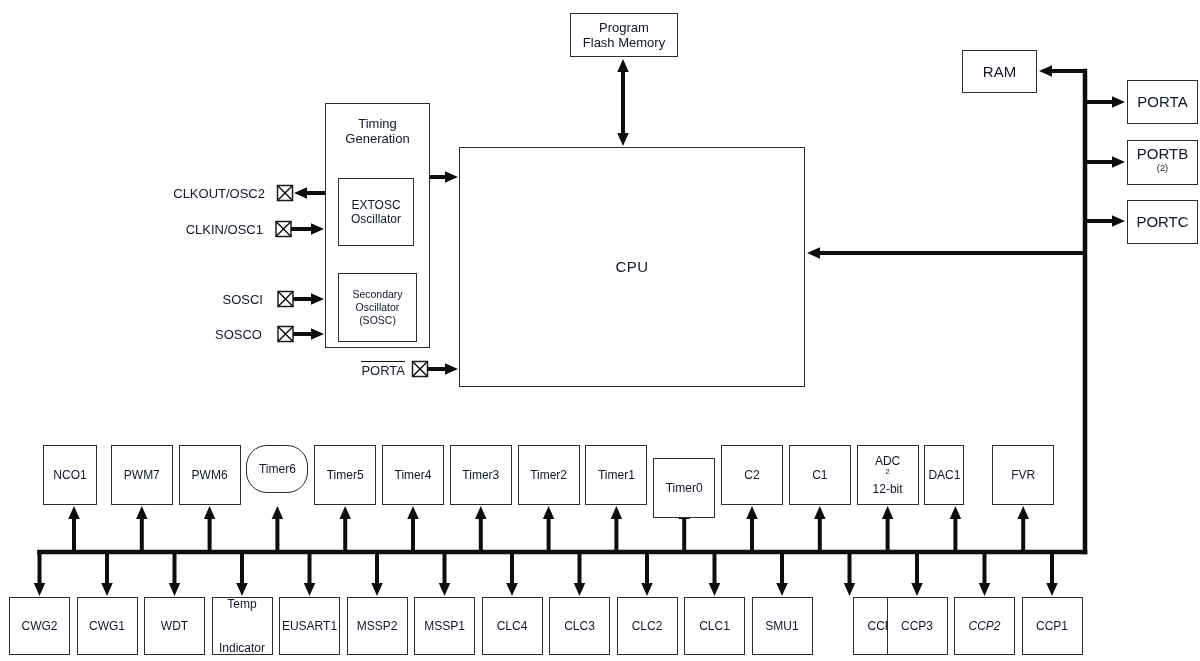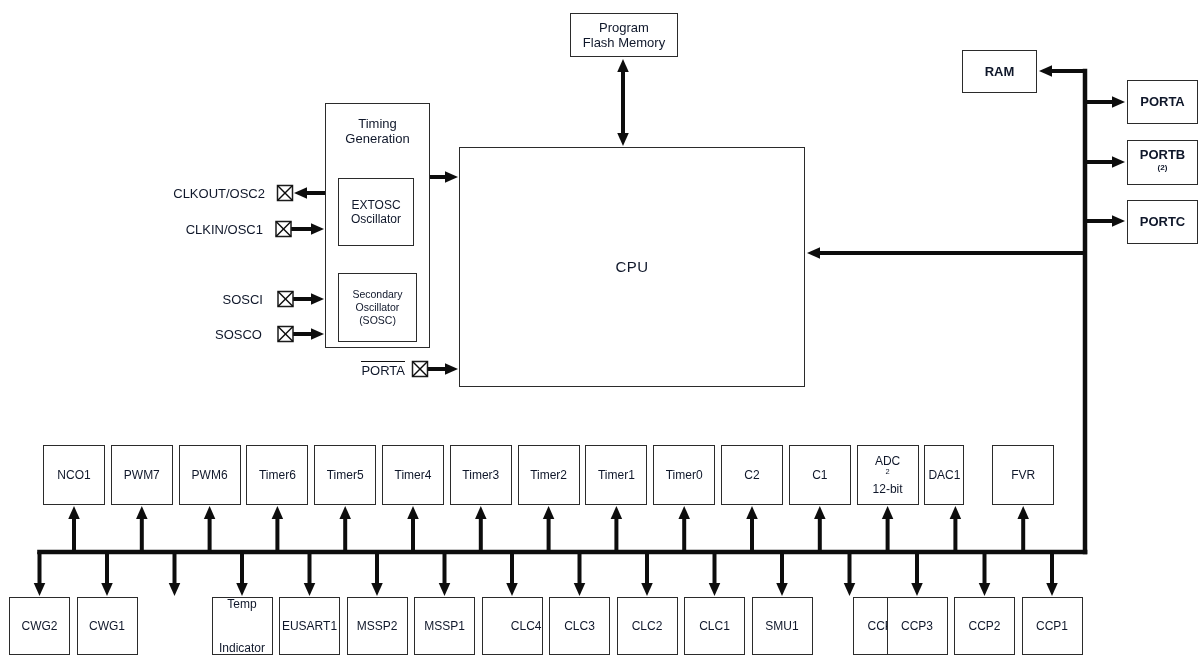--- a/index.html
+++ b/index.html
@@ -9,21 +9,21 @@
   }
   svg.connector-layer{position:absolute;left:0;top:0;}
   .box{
     position:absolute;background:#ffffff;border:1.5px solid #2b2b2b;
     box-sizing:border-box;display:flex;flex-direction:column;
     align-items:center;justify-content:center;text-align:center;
     line-height:1.18;
   }
   .box span{display:block;}
   .lbl-13{font-size:13px;}
-  .lbl-14{font-size:13px;font-weight:bold;}
+  .lbl-14{font-size:15px;}
   .cpu-lbl{font-size:15px;letter-spacing:.5px;}
   .periph{font-size:12px;}
   .periph-small{font-size:12px;}
   .tg-box{justify-content:flex-start;padding-top:12px;}
   .osc-small{font-size:10.5px;line-height:1.25;}
   .pinlabel{
     position:absolute;font-size:13px;text-align:right;width:130px;
     white-space:nowrap;
   }
   .overline{border-top:1.4px solid #111;padding-top:1px;display:inline-block;}
@@ -183,48 +183,48 @@
   </div>
 
   <div class="pinlabel" style="left:135px;top:186px;">CLKOUT/OSC2</div>
   <div class="pinlabel" style="left:133px;top:222px;">CLKIN/OSC1</div>
   <div class="pinlabel" style="left:133px;top:292px;">SOSCI</div>
   <div class="pinlabel" style="left:132px;top:327px;">SOSCO</div>
   <div class="pinlabel" style="left:275px;top:361px;width:130px;">
     <span class="overline">PORTA</span>
   </div>
 
-<div class="box periph" style="left: 43px; top: 445px; width: 62px; height: 60px;">
+<div class="box periph" style="left: 43px; top: 445px; width: 54px; height: 60px;">
       <span>NCO1</span>
     </div>
     <div class="box periph" style="left: 110.8px; top: 445px; width: 62px; height: 60px;">
       <span>PWM7</span>
     </div>
     <div class="box periph" style="left: 178.6px; top: 445px; width: 62px; height: 60px;">
       <span>PWM6</span>
     </div>
-    <div class="box periph" style="left: 246.4px; top: 445px; width: 62px; height: 60px;">
+    <div class="box periph" style="left: 246.4px; top: 445px; width: 62px; height: 48px; border-radius: 21px;">
       <span>Timer6</span>
     </div>
     <div class="box periph" style="left: 314.2px; top: 445px; width: 62px; height: 60px;">
       <span>Timer5</span>
     </div>
     <div class="box periph" style="left: 382px; top: 445px; width: 62px; height: 60px;">
       <span>Timer4</span>
     </div>
     <div class="box periph" style="left: 449.8px; top: 445px; width: 62px; height: 60px;">
       <span>Timer3</span>
     </div>
     <div class="box periph" style="left: 517.6px; top: 445px; width: 62px; height: 60px;">
       <span>Timer2</span>
     </div>
     <div class="box periph" style="left: 585.4px; top: 445px; width: 62px; height: 60px;">
       <span>Timer1</span>
     </div>
-    <div class="box periph" style="left: 653.2px; top: 445px; width: 62px; height: 60px;">
+    <div class="box periph" style="left: 653.2px; top: 458px; width: 62px; height: 60px;">
       <span>Timer0</span>
     </div>
     <div class="box periph" style="left: 721px; top: 445px; width: 62px; height: 60px;">
       <span>C2</span>
     </div>
     <div class="box periph" style="left: 788.8px; top: 445px; width: 62px; height: 60px;">
       <span>C1</span>
     </div>
     <div class="box periph" style="left: 856.6px; top: 445px; width: 62px; height: 60px;">
       <span><span>ADC</span><sup>2</sup></span>
@@ -235,53 +235,56 @@
     </div>
     <div class="box periph" style="left: 992.2px; top: 445px; width: 62px; height: 60px;">
       <span>FVR</span>
     </div>
     <div class="box periph-small" style="left: 9px; top: 597px; width: 61px; height: 58px;">
       <span>CWG2</span>
     </div>
     <div class="box periph-small" style="left: 76.5px; top: 597px; width: 61px; height: 58px;">
       <span>CWG1</span>
     </div>
+    <div class="box periph-small" style="left: 144px; top: 597px; width: 61px; height: 58px;">
+      <span>WDT</span>
+    </div>
     <div class="box periph-small" style="left: 211.5px; top: 597px; width: 61px; height: 58px; gap: 29px;">
       <span>Temp</span>
       <span>Indicator</span>
     </div>
     <div class="box periph-small" style="left: 279px; top: 597px; width: 61px; height: 58px;">
       <span>EUSART1</span>
     </div>
     <div class="box periph-small" style="left: 346.5px; top: 597px; width: 61px; height: 58px;">
       <span>MSSP2</span>
     </div>
     <div class="box periph-small" style="left: 414px; top: 597px; width: 61px; height: 58px;">
       <span>MSSP1</span>
     </div>
-    <div class="box periph-small" style="left: 481.5px; top: 597px; width: 61px; height: 58px; align-items: flex-end;">
+    <div class="box periph-small" style="left: 481.5px; top: 597px; width: 61px; height: 58px;">
       <span>CLC4</span>
     </div>
     <div class="box periph-small" style="left: 549px; top: 597px; width: 61px; height: 58px;">
       <span>CLC3</span>
     </div>
     <div class="box periph-small" style="left: 616.5px; top: 597px; width: 61px; height: 58px;">
       <span>CLC2</span>
     </div>
     <div class="box periph-small" style="left: 684px; top: 597px; width: 61px; height: 58px;">
       <span>CLC1</span>
     </div>
     <div class="box periph-small" style="left: 751.5px; top: 597px; width: 61px; height: 58px;">
       <span>SMU1</span>
     </div>
     <div class="box periph-small" style="left: 853px; top: 597px; width: 61px; height: 58px;">
       <span>CCP4</span>
     </div>
     <div class="box periph-small" style="left: 886.5px; top: 597px; width: 61px; height: 58px;">
       <span>CCP3</span>
     </div>
-    <div class="box periph-small" style="left: 954px; top: 597px; width: 61px; height: 58px;">
+    <div class="box periph-small" style="left: 954px; top: 597px; width: 61px; height: 58px; font-style: italic;">
       <span>CCP2</span>
     </div>
     <div class="box periph-small" style="left: 1021.5px; top: 597px; width: 61px; height: 58px;">
       <span>CCP1</span>
     </div>
   </div>
 
 </body></html>

